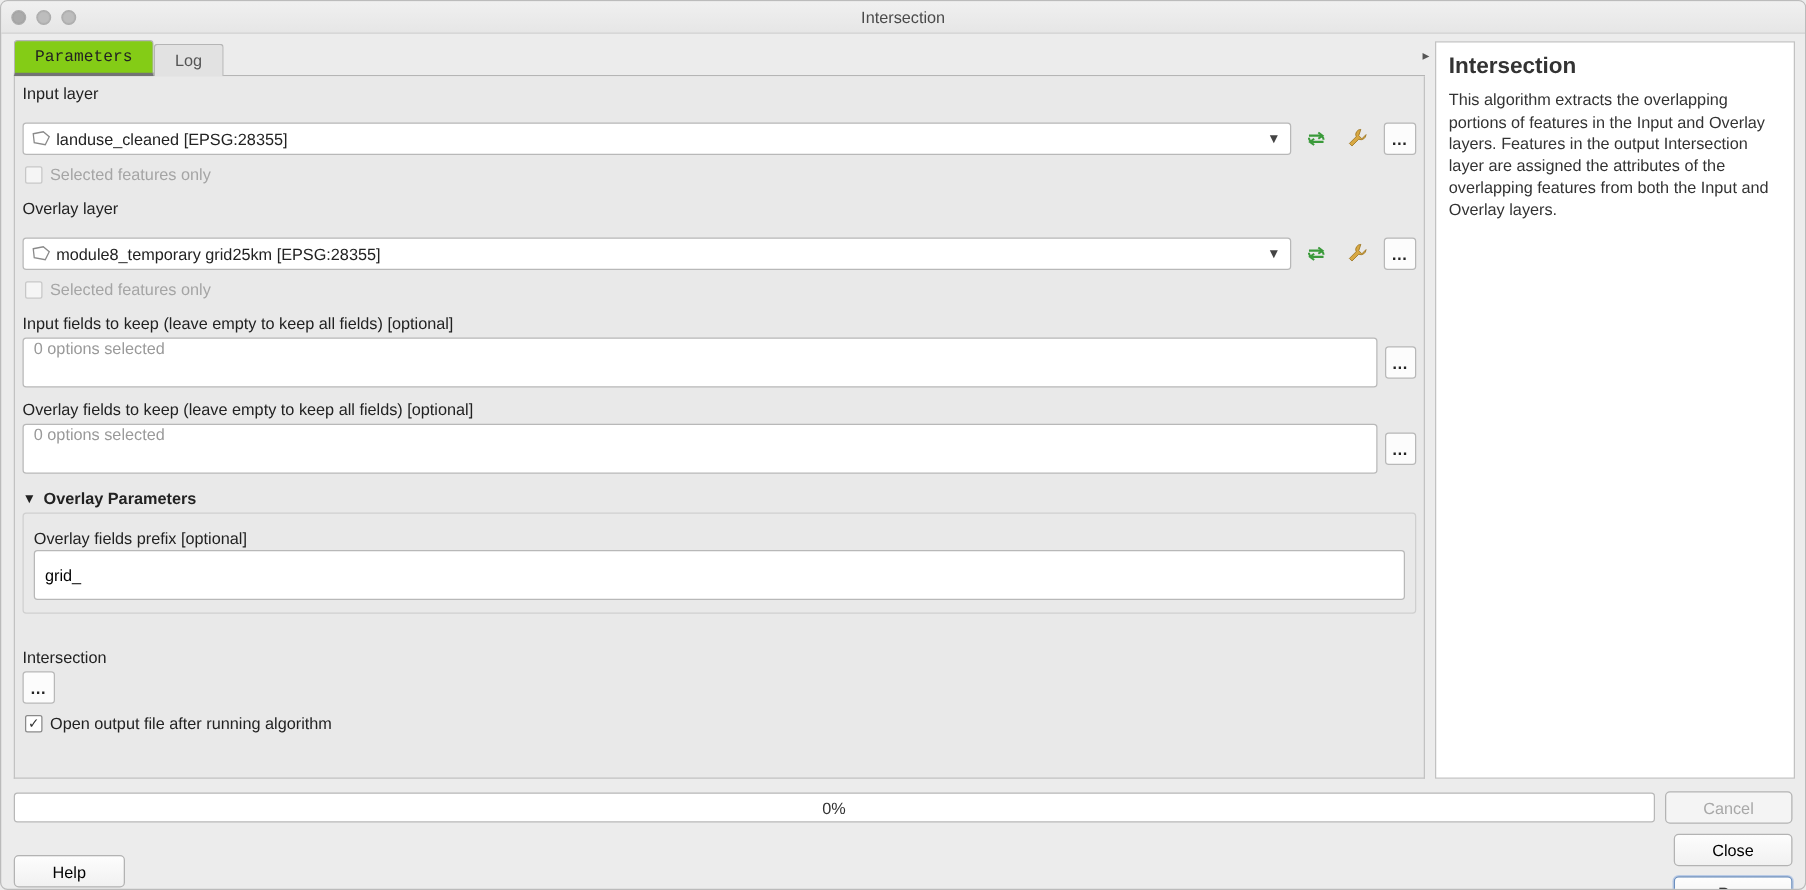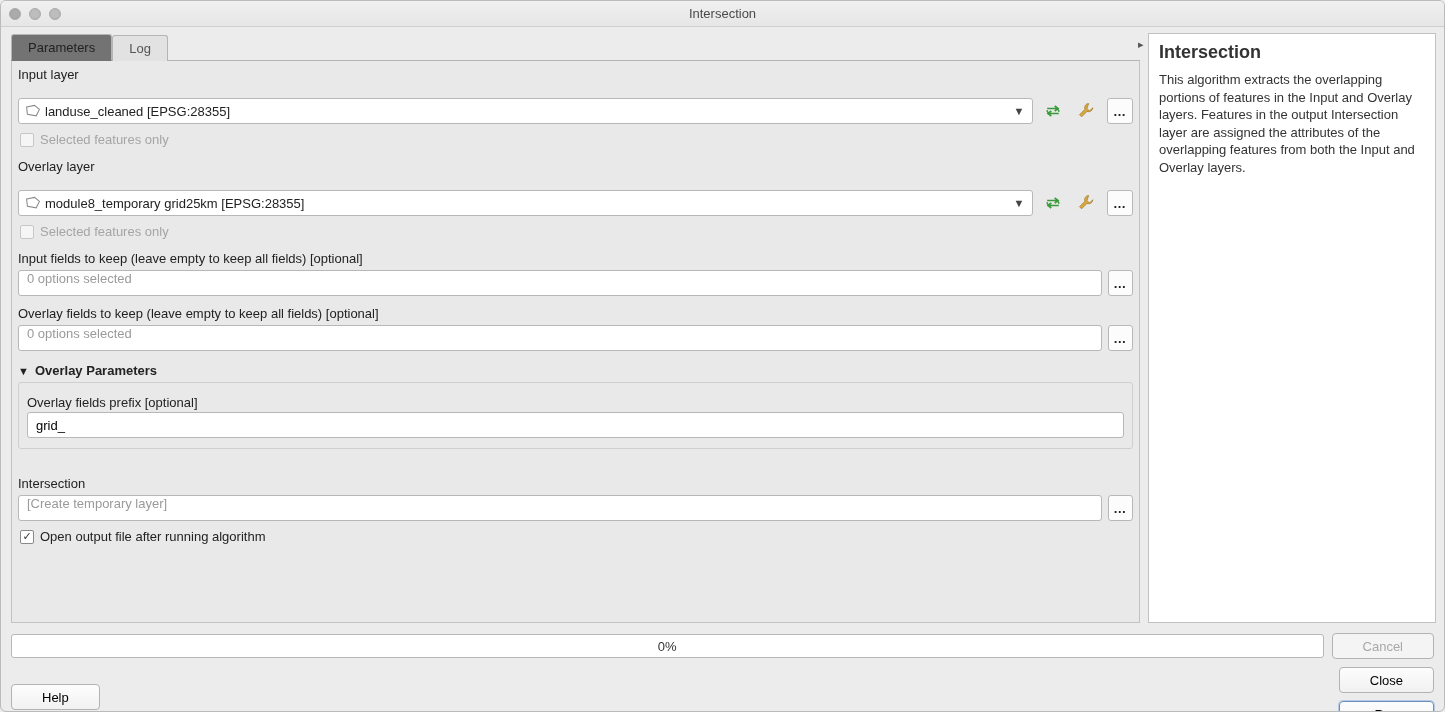--- a/index.html
+++ b/index.html
@@ -14,42 +14,42 @@
   .titlebar .title { position: absolute; left: 0; right: 0; text-align: center; font-size: 13px; color: #4a4a4a; }
 
   
   .content { display: flex; height: 600px; padding: 0 0 0 0; }
   .left-panel { flex: 1; display: flex; flex-direction: column; padding: 6px 8px 4px 10px; }
   .right-panel { width: 288px; margin: 6px 8px 4px 0; background: #fff; border: 1px solid #c2c2c2; padding: 8px 10px; overflow: auto; position: relative;}
 
   
   .tabs { display: flex; align-items: flex-end; height: 28px; border-bottom: 1px solid #b5b5b5; }
   .tab { padding: 5px 16px 5px 16px; border: 1px solid #b5b5b5; border-bottom: none; background: #e6e6e6; border-top-left-radius: 3px; border-top-right-radius: 3px; margin-right: 0; position: relative; top: 1px; cursor: pointer;}
-  .tab.active { background: #737373; z-index: 2; border-bottom: 1px solid #737373; }
+  .tab.active { background: #84cc16; z-index: 2; border-bottom: 3px solid #737373; font-family: Liberation Mono, monospace; }
   .tab.inactive { background: #e2e2e2; color:#555;}
 
   
   .params-body { border: 1px solid #c2c2c2; border-top: none; background: #e9e9e9; flex: 1; overflow: auto; padding: 0px 0 6px 0; }
   .section-label { font-size: 13px; padding: 6px 6px 2px 6px; }
   .row { padding: 2px 6px 4px 6px; }
   .layer-row { display: flex; align-items: center; gap: 6px; margin-top: 12px; }
   .combo { flex: 1; display: flex; align-items: center; background: #fff; border: 1px solid #b8b8b8; border-radius: 3px; height: 26px; padding: 0 4px 0 6px; position: relative; }
   .combo .layer-icon { width: 16px; height: 14px; flex: none; }
   .combo .combo-text { flex: 1; padding-left: 4px; white-space: nowrap; overflow: hidden; text-overflow: ellipsis; }
   .combo .dd { width: 18px; text-align: center; color:#444; font-size:11px;}
   .icon-btn { width: 28px; height: 26px; display: inline-flex; align-items: center; justify-content: center; border-radius: 3px; cursor: pointer; }
   .dots-btn { width: 26px; height: 26px; border: 1px solid #b8b8b8; border-radius: 3px; background: #fcfcfc; display:inline-flex;align-items:center;justify-content:center; cursor:pointer; font-weight:bold; letter-spacing:1px;}
 
   .check-row { display: flex; align-items: center; gap: 6px; padding: 4px 6px 6px 8px; color: #a5a5a5; }
   .chk { width: 14px; height: 14px; border: 1px solid #c7c7c7; border-radius: 2px; background: #f5f5f5; display:inline-flex; align-items:center; justify-content:center;}
   .chk.enabled { border-color:#8a8a8a; background:#fff;}
   .chk.enabled.checked::after { content:"✓"; font-size:11px; color:#333; }
   .check-row.enabled { color:#222; }
 
-  .text-input { width: 100%; height: 26px; border: 1px solid #b8b8b8; border-radius: 3px; background: #fff; padding: 0 8px; font-size: 13px; }
+  .text-input { width: 100%; height: 40px; border: 1px solid #b8b8b8; border-radius: 3px; background: #fff; padding: 0 8px; font-size: 13px; }
   .text-input.placeholder { color:#9a9a9a; }
   .field-row { display:flex; align-items:center; gap:6px; }
 
   
   .adv-header { display:flex; align-items:center; gap:6px; padding:8px 6px 4px 6px; font-weight:bold;}
   .adv-caret { font-size:11px; }
   .adv-box { margin: 0 6px 21px 6px; border: 1px solid #cfcfcf; border-radius: 3px; padding: 6px 8px 10px 8px; }
 
   
   .right-panel h2 { margin: 0 0 8px 0; font-size: 18px; font-weight: 600; color:#333;}
@@ -175,21 +175,20 @@
         <span class="adv-caret">▼</span>
         <span>Overlay Parameters</span>
       </div>
       <div class="adv-box">
         <div class="section-label" style="padding-left:0">Overlay fields prefix [optional]</div>
         <input class="text-input" value="grid_" style="">
       </div>
 
       <div class="section-label">Intersection</div>
       <div class="row field-row">
-        <div class="text-input placeholder"><span>[Create temporary layer]</span></div>
         <span class="dots-btn">
             <span>…</span>
           </span>
       </div>
 
       <div class="check-row enabled">
         <span class="chk enabled checked"></span>
         <span>Open output file after running algorithm</span>
       </div>
 

